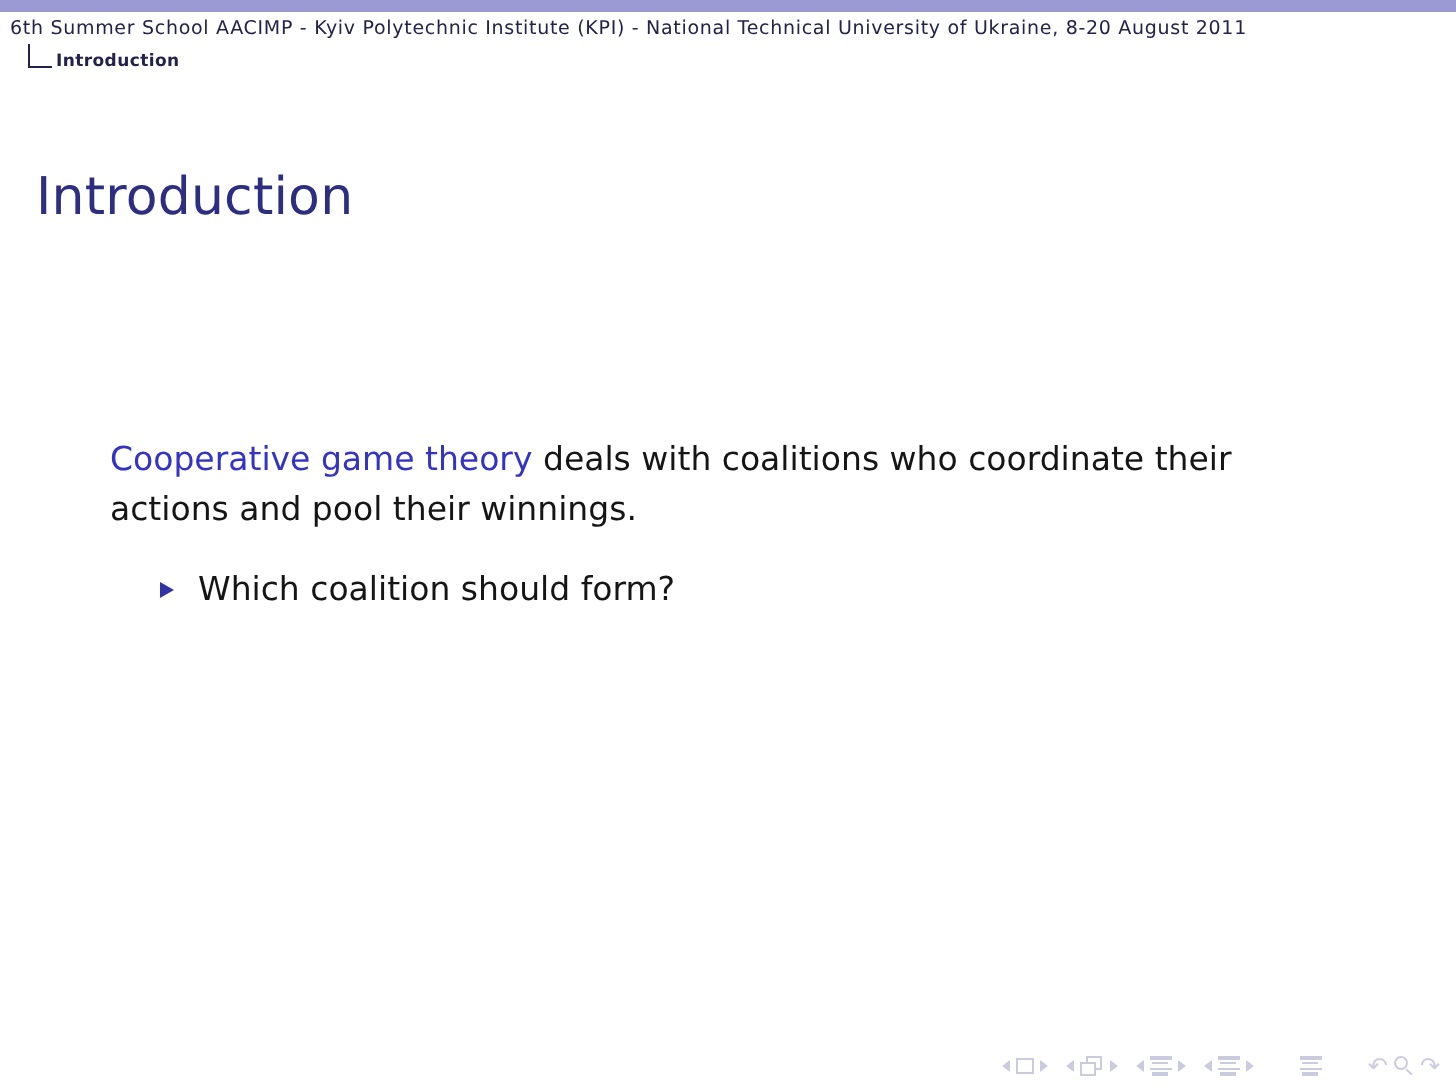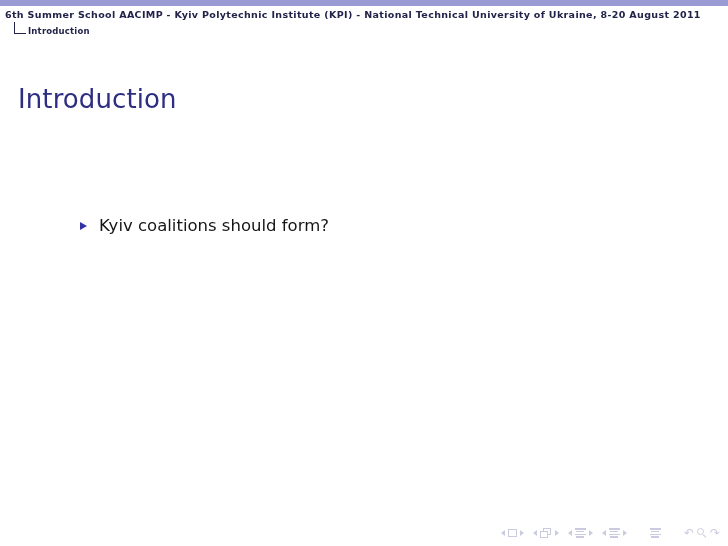--- a/index.html
+++ b/index.html
@@ -23,21 +23,21 @@
     height: 6px;
     background: #9a9ad4;
   }
   .headblock {
     position: absolute;
     top: 6px; left: 0;
     width: 728px;
   }
   .head-title {
     font-size: 9.5px;
-    font-weight: bold;
+    font-weight: normal;
     color: #22224a;
     letter-spacing: 0.35px;
     padding: 3px 0 0 5px;
     white-space: nowrap;
   }
   .head-nav {
     font-size: 8.5px;
     font-weight: bold;
     color: #22224a;
     letter-spacing: 0.2px;
@@ -217,27 +217,30 @@
   <div class="head-nav">
     <span class="tree-glyph"></span>
     <span>Introduction</span>
   </div>
 </div>
 
 <div class="slide-title">Introduction</div>
 
 <div class="content">
 
+  <p class="para">
+    <span class="hl">Cooperative game theory</span><span> deals with coalitions who coordinate their actions and pool their winnings.</span>
+  </p>
 
 
   <ul class="bullets">
     <li class="bullet-item">
       <span class="bullet-marker"></span>
       <span class="bullet-text">
-        <span>Kyiv coalitions should form?</span>
+        <span>Which coalition should form?</span>
       </span>
     </li>
   </ul>
 </div>
 
 <div class="navsyms">
 
   <div class="nav-group">
     <span class="nav-arrow left"></span>
     <span class="ic-slide"></span>

